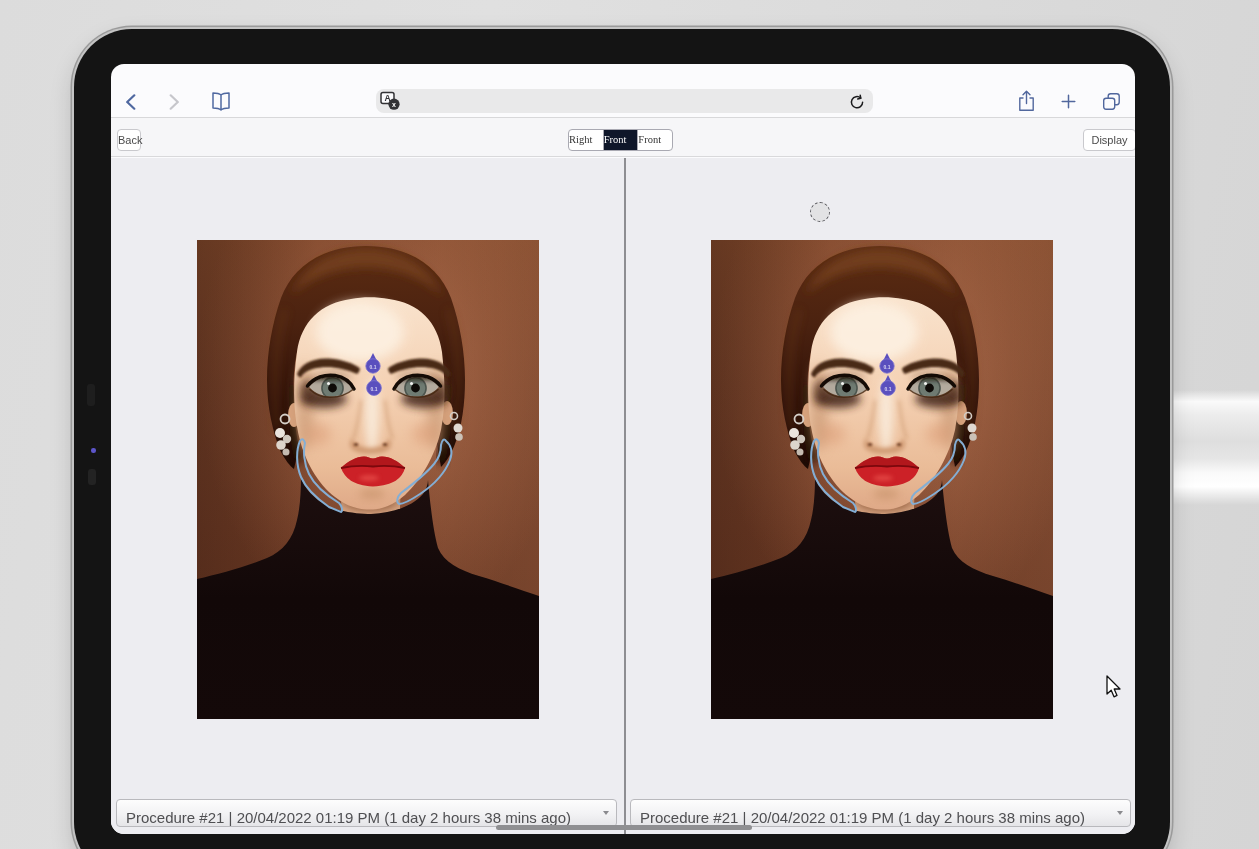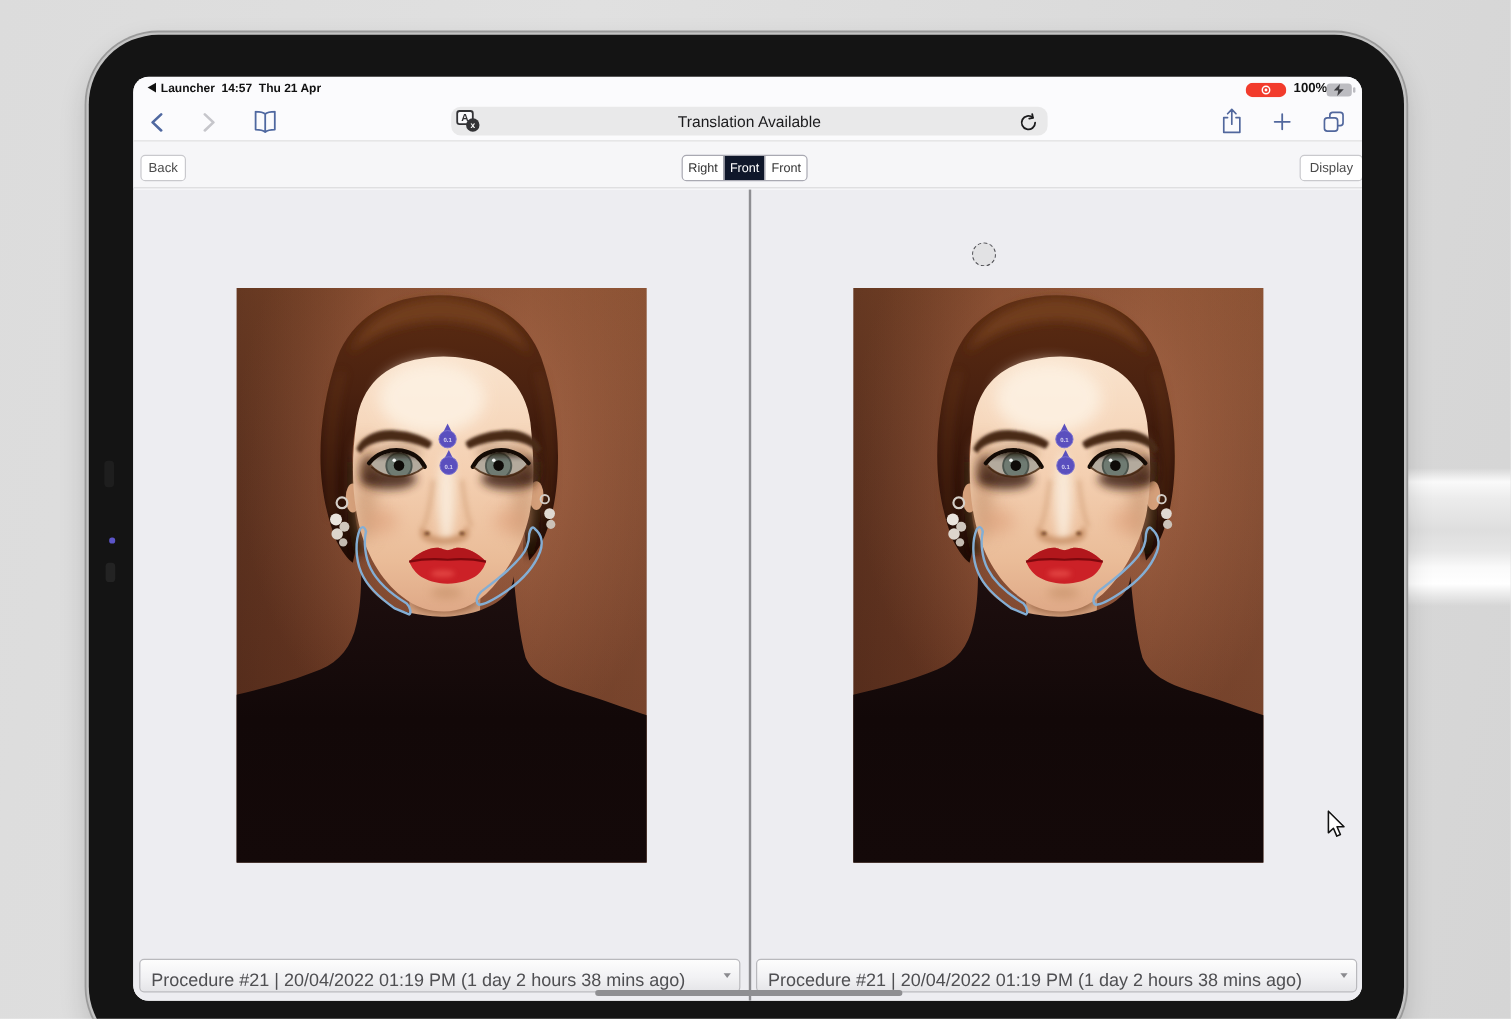--- a/index.html
+++ b/index.html
@@ -19,21 +19,21 @@
   
   
   .sbar { position:absolute; left:0; top:21px; width:100%; height:33px; background:#fbfbfd; border-bottom:1px solid #d8d8da; }
   .nav { position:absolute; top:6px; font-size:20px; }
   .urlbar { position:absolute; left:265px; top:4px; width:497px; height:24px; background:#e9e9ea; border-radius:8px; }
   .urlbar .title { position:absolute; left:0; right:0; top:5px; text-align:center; font-size:13px; color:#1b1b1d; }
   
   .toolbar { position:absolute; left:0; top:54px; width:100%; height:39px; background:#f6f6f8; border-bottom:1px solid #d9d9db; }
   .btn { position:absolute; background:#fff; border:1px solid #c9c9cd; border-radius:4px; font-size:11px; color:#4a4a4a; text-align:center; line-height:20px; height:22px; }
   .seg { position:absolute; left:457px; top:11px; width:105px; height:22px; border:1px solid #a9a9b2; border-radius:4px; overflow:hidden; display:flex; background:#fff; }
-  .seg div { flex:1; font-size:10.5px; line-height:20px; text-align:center; color:#333; }
+  .seg div { flex:1; font-size:10.5px; line-height:20px; color:#333;font-family:Liberation Serif, serif; }
   .seg .on { background:#0f172a; color:#fff; }
   .seg div+div { border-left:1px solid #a9a9b2; }
   
   .content { position:absolute; left:0; top:94px; width:100%; height:676px; background:#ededf1; }
   .divider { position:absolute; left:513px; top:94px; width:1.5px; height:676px; background:#8e8e92; }
   .photo { position:absolute; top:176px; width:342px; height:479px; }
   .drop { position:absolute; top:735px; height:28px; border:1px solid #b9b9bd; border-radius:4px;
      background:linear-gradient(180deg,#fdfdfd 0%,#f2f2f4 55%,#e5e5e8 100%); }
   .drop span { position:absolute; left:9px; top:9px; font-size:15px; color:#4f4f52; }
   .drop i { position:absolute; right:7px; top:11px; width:0; height:0; border-left:3.5px solid transparent; border-right:3.5px solid transparent; border-top:4.5px solid #8a8a8e; }
@@ -44,46 +44,31 @@
 </head>
 <body>
 <div class="band"></div>
 <div style="position:absolute;left:155px;top:27.5px;width:33px;height:2.5px;background:#d6d6d6;border-radius:2px;"></div>
 <div style="position:absolute;left:192px;top:27.5px;width:22px;height:2.5px;background:#d6d6d6;border-radius:2px;"></div>
 <div class="ipad">
   <div style="position:absolute;left:13px;top:355px;width:8px;height:22px;background:#1e1e1e;border-radius:3px;"></div>
   <div style="position:absolute;left:14px;top:440px;width:8px;height:16px;background:#232323;border-radius:3px;"></div>
   <div style="position:absolute;left:17px;top:419px;width:4.5px;height:4.5px;border-radius:50%;background:#5c55c9;"></div>
   <div class="screen">
-    <div class="status">
-      <div class="left"><span style="display:inline-block;width:0;height:0;border-top:4px solid transparent;border-bottom:4px solid transparent;border-right:7px solid #111;margin-right:4px;"></span>Launcher&nbsp;&nbsp;14:57&nbsp;&nbsp;Thu 21 Apr</div>
-      <svg style="position:absolute;left:927px;top:5px" width="34" height="12" viewBox="0 0 34 12">
-          <rect width="34" height="12" rx="6" fill="#f23b2c"></rect>
-          <circle cx="17" cy="6" r="3.1" fill="none" stroke="#fff" stroke-width="1.2"></circle>
-          <circle cx="17" cy="6" r="1.2" fill="#fff"></circle>
-        </svg>
-      <div class="pct">100%</div>
-      <svg style="position:absolute;left:994px;top:5px" width="25" height="12" viewBox="0 0 25 12">
-          <rect x="0.5" y="0.5" width="21" height="11" rx="3" fill="#bcbcc1"></rect>
-          <rect x="22.5" y="3.8" width="2" height="4.4" rx="1" fill="#bcbcc1"></rect>
-          <path d="M11.6 1 L6.5 6.4 L10.2 6.4 L9.4 11 L14.8 5.4 L10.9 5.4 Z" fill="#3c3c40"></path>
-        </svg>
-    </div>
     <div class="sbar">
       <svg class="nav" style="left:14px; top:9px" width="11" height="16" viewBox="0 0 11 16">
           <path d="M9.3 1.3 L2.2 8 L9.3 14.7" fill="none" stroke="#4f68a0" stroke-width="2.2" stroke-linecap="round" stroke-linejoin="round"></path>
         </svg>
       <svg class="nav" style="left:58px; top:9px" width="11" height="16" viewBox="0 0 11 16">
           <path d="M1.7 1.3 L8.8 8 L1.7 14.7" fill="none" stroke="#c6c6cb" stroke-width="2.2" stroke-linecap="round" stroke-linejoin="round"></path>
         </svg>
       <svg class="nav" style="left:100px; top:7px" width="20" height="19" viewBox="0 0 20 19">
           <path d="M10 3 C8 1.2 5.5 1 2 1 L2 16 C5.5 16 8 16.3 10 18 C12 16.3 14.5 16 18 16 L18 1 C14.5 1 12 1.2 10 3 Z M10 3 L10 18" fill="none" stroke="#4f68a0" stroke-width="1.5" stroke-linejoin="round"></path>
         </svg>
       <div class="urlbar">
-        <div class="title">Translation Available</div>
         <svg style="position:absolute;left:4px;top:2px" width="20" height="20" viewBox="0 0 20 20">
             <rect x="1" y="1.5" width="13" height="11" rx="2" fill="#fbfbfd" stroke="#333336" stroke-width="1.5"></rect>
             <text x="7.5" y="10.2" font-size="8.5" font-weight="bold" fill="#333336" text-anchor="middle">A</text>
             <circle cx="14" cy="13.2" r="5.6" fill="#333336"></circle>
             <text x="14" y="15.9" font-size="7" font-weight="bold" fill="#fff" text-anchor="middle">x</text>
           </svg>
         <svg style="position:absolute;right:8px;top:5px" width="16" height="16" viewBox="0 0 16 16">
             <path d="M13.6 8.2 A 5.6 5.6 0 1 1 11.7 4.0" fill="none" stroke="#1b1b1d" stroke-width="1.5" stroke-linecap="round"></path>
             <path d="M11.2 1.2 L11.8 4.3 L8.7 4.9" fill="none" stroke="#1b1b1d" stroke-width="1.5" stroke-linecap="round" stroke-linejoin="round"></path>
           </svg>
@@ -93,21 +78,21 @@
         </svg>
       <svg class="nav" style="left:950px; top:9px" width="15" height="15" viewBox="0 0 15 15">
           <path d="M7.5 1.2 L7.5 13.8 M1.2 7.5 L13.8 7.5" stroke="#51679d" stroke-width="1.5" stroke-linecap="round"></path>
         </svg>
       <svg class="nav" style="left:991px; top:7px" width="19" height="19" viewBox="0 0 19 19">
           <rect x="6.2" y="1.7" width="11" height="11" rx="2.4" fill="none" stroke="#51679d" stroke-width="1.4"></rect>
           <rect x="1.7" y="6.2" width="11" height="11" rx="2.4" fill="#fbfbfd" stroke="#51679d" stroke-width="1.4"></rect>
         </svg>
     </div>
     <div class="toolbar">
-      <div class="btn" style="left:6px; top:11px; width:38px;">Back</div>
+      <div class="btn" style="left:6px; top:11px; width:24px;">Back</div>
       <div class="seg">
           <div>Right</div>
           <div class="on">Front</div>
           <div>Front</div>
         </div>
       <div class="btn" style="left:972px; top:11px; width:53px;">Display</div>
     </div>
     <div class="content"></div>
     <div class="divider"></div>
     <svg class="photo" style="left:86px" viewBox="0 0 342 479">

